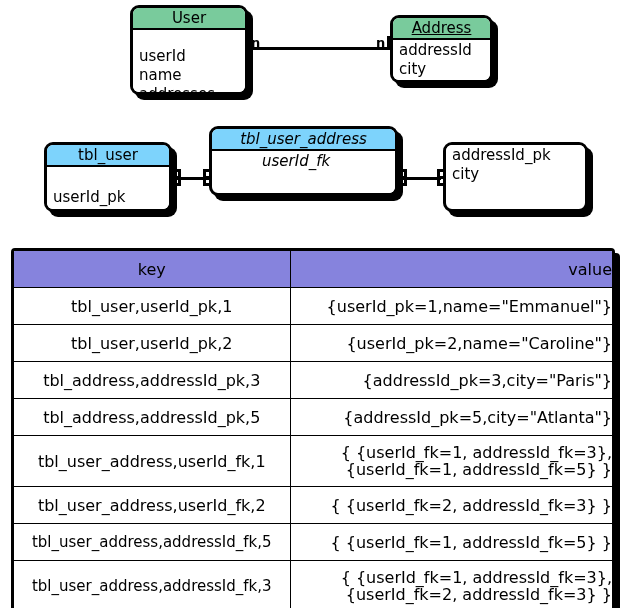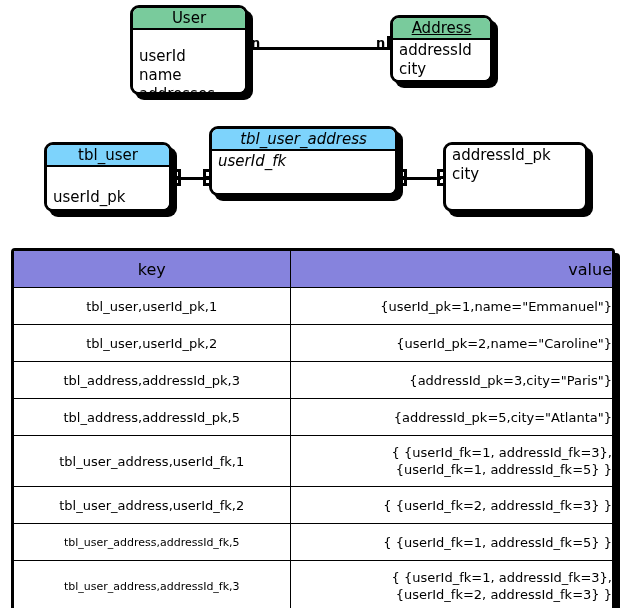--- a/index.html
+++ b/index.html
@@ -90,26 +90,26 @@
     color:#000;
     padding:0;
   }
   #kv th{
     background:#8683dd;
     font-size:16px;
     font-weight:normal;
     height:36px;
   }
   #kv td{
-    font-size:13px;
+    font-size:16px;
     line-height:17px;
     height:36px;
     white-space:pre-line;
   }
-  #kv td.small{font-size:11px;}
+  #kv td.small{font-size:15px;}
   #kv tr.tall td{height:50px;}
   #kv th:first-child,#kv td:first-child{border-left:none;}
   #kv th:last-child,#kv td:last-child{border-right:none;text-align:right;}
   #kv tr:first-child th{border-top:none;margin-left:28px;}
   #kv tr:last-child td{border-bottom:none;}
 </style>
 </head>
 <body>
 
 <div id="stage">
@@ -140,21 +140,21 @@
   <div class="box" style="left:44px;top:142px;width:128px;height:70px;">
     <div class="box-head head-orange" style="height:22px;">tbl_user</div>
     <div class="box-body" style="height:43px;margin-top:20px;">
       <div class="field">userId_pk</div>
       <div class="field">name</div>
     </div>
   </div>
 
   <div class="box" style="left:209px;top:126px;width:189px;height:70px;font-style:italic;">
     <div class="box-head head-orange" style="height:22px;">tbl_user_address</div>
-    <div class="box-body" style="height:43px;">
+    <div class="box-body" style="height:43px;margin-left:44px;">
       <div class="field">userId_fk</div>
     </div>
   </div>
 
   <div class="box" style="left:443px;top:142px;width:145px;height:70px;">
     <div class="box-body" style="height:43px;">
       <div class="field">addressId_pk</div>
       <div class="field">city</div>
     </div>
   </div>

